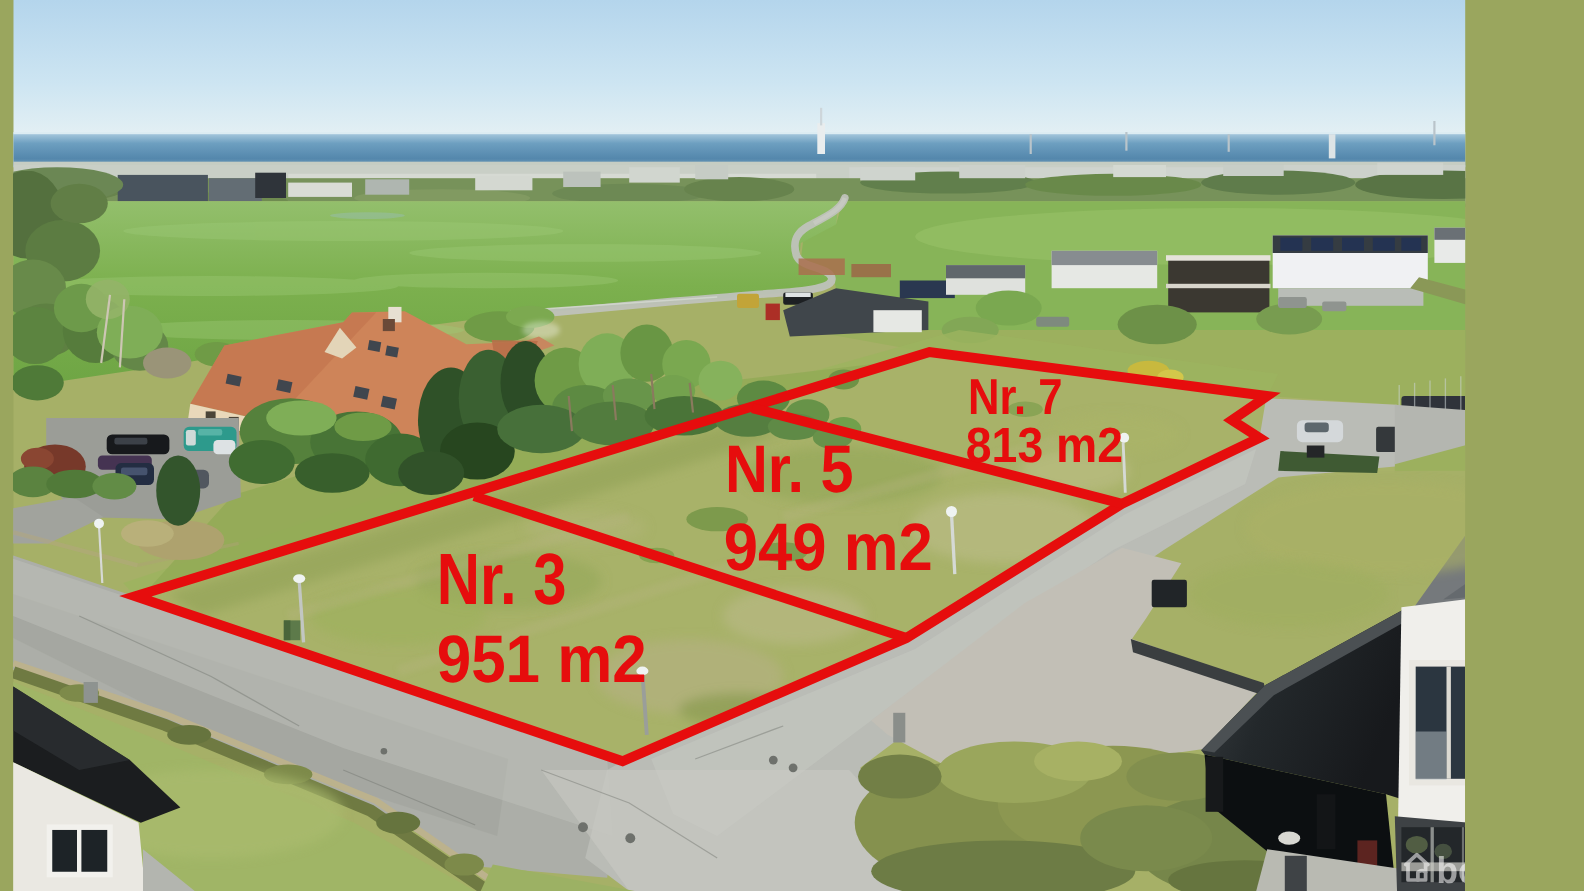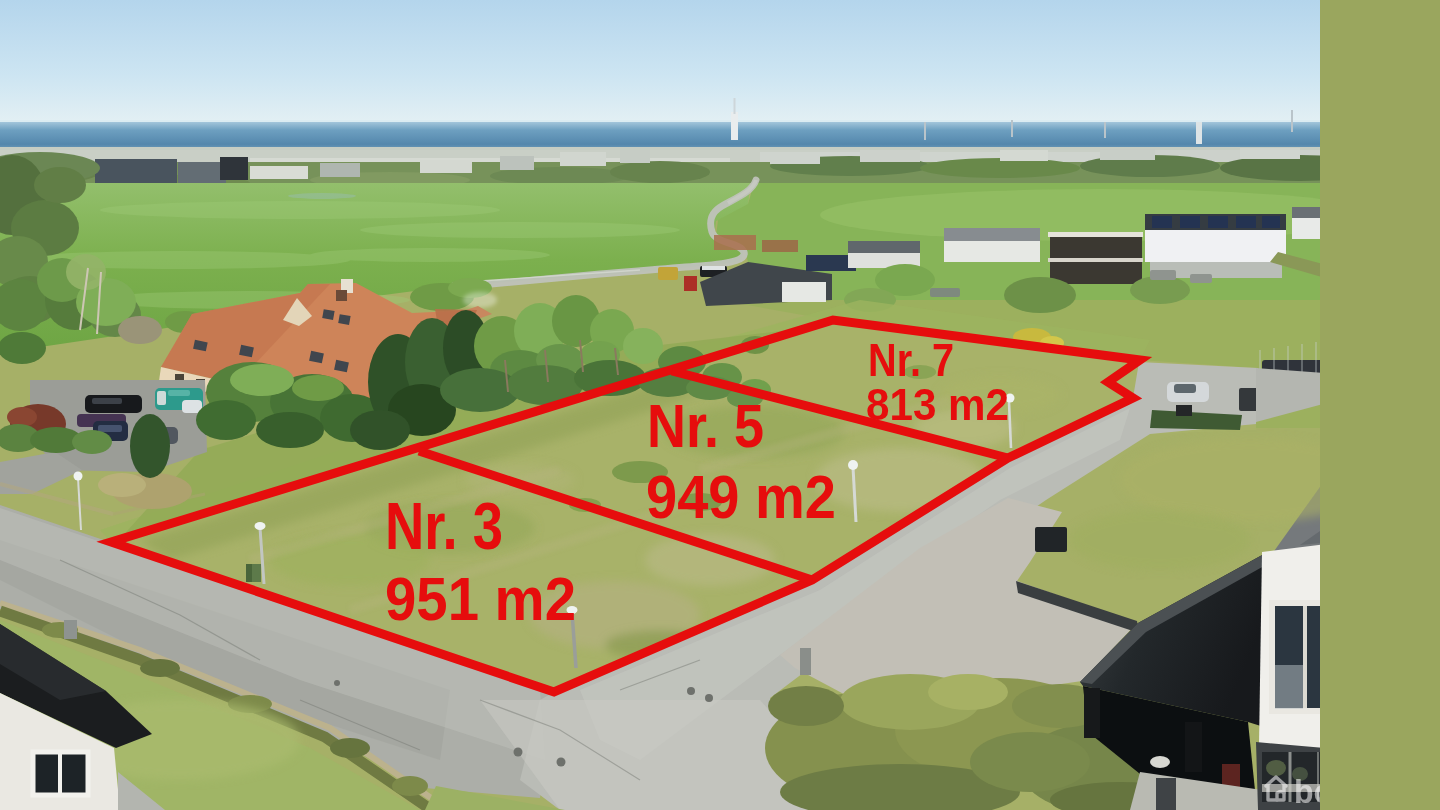--- a/index.html
+++ b/index.html
@@ -1,17 +1,17 @@
 <!DOCTYPE html>
 <html><head>
 <meta charset="utf-8">
 <style>
   html,body{margin:0;padding:0;background:#9aa65e;}
   #scene{width:1320px;height:810px;position:relative;overflow:hidden;
-         font-family:"Liberation Sans", sans-serif;}
+         font-family:"Liberation Sans", sans-serif;margin-left:12px;}
   svg{display:block}
 </style>
 </head>
 <body>
 <div id="scene">
 <svg width="1440" height="810" viewBox="0 0 1440 810" xmlns="http://www.w3.org/2000/svg">
 <defs>
   <linearGradient id="sky" x1="0" y1="0" x2="0" y2="1">
     <stop offset="0" stop-color="#b4d5ec"></stop>
     <stop offset="0.5" stop-color="#cde5f2"></stop>

